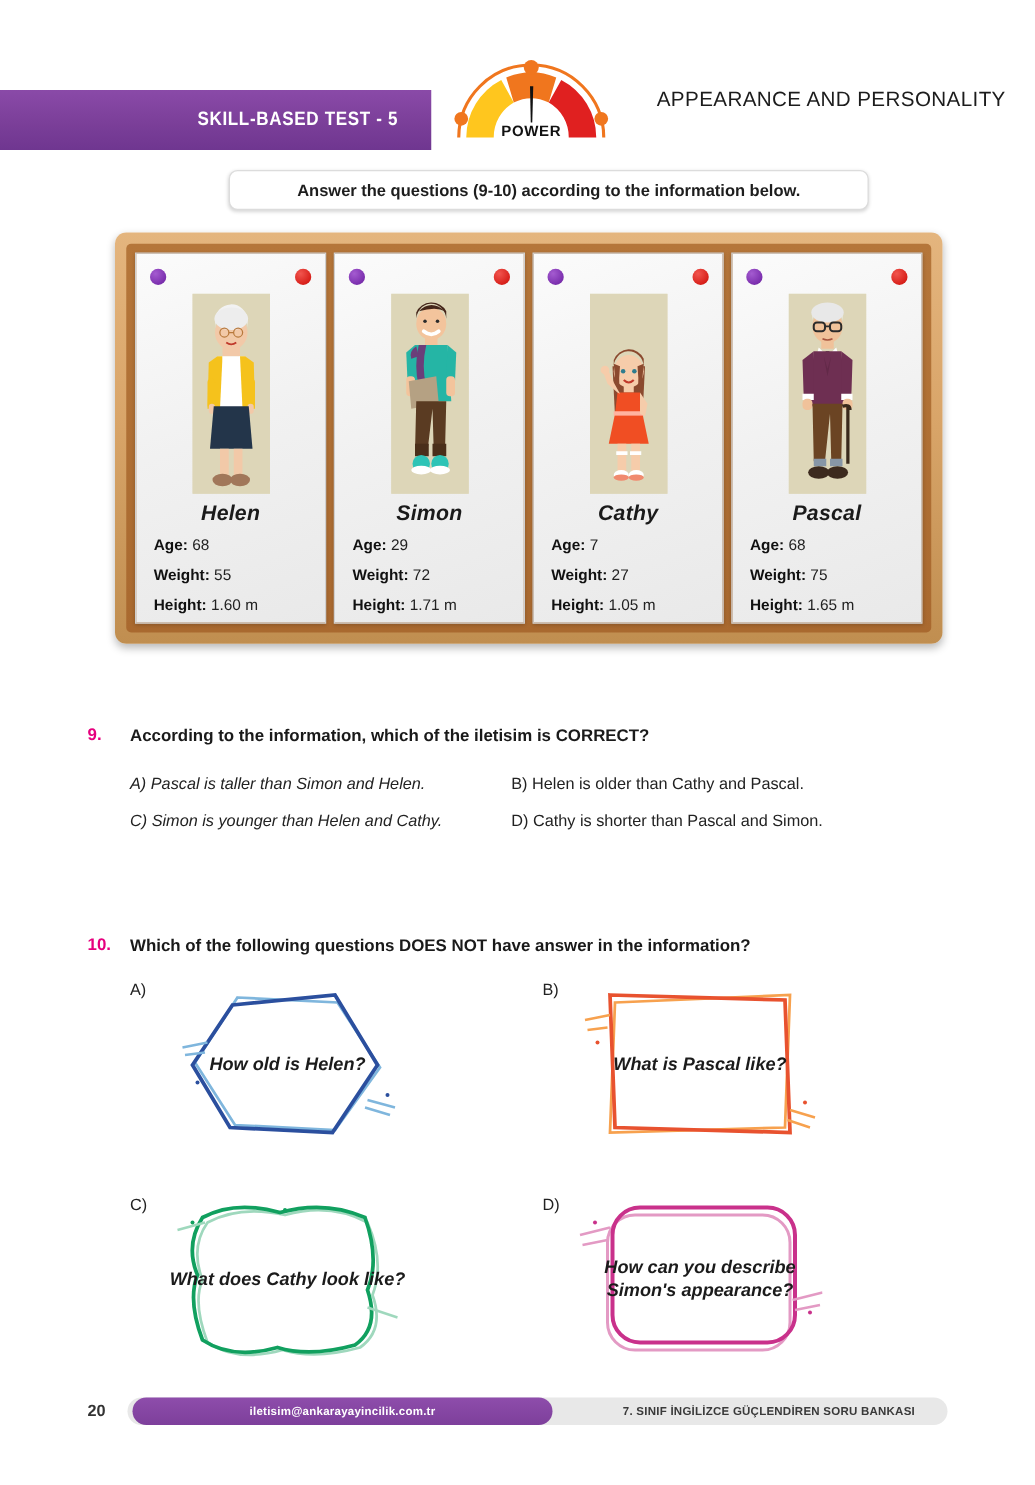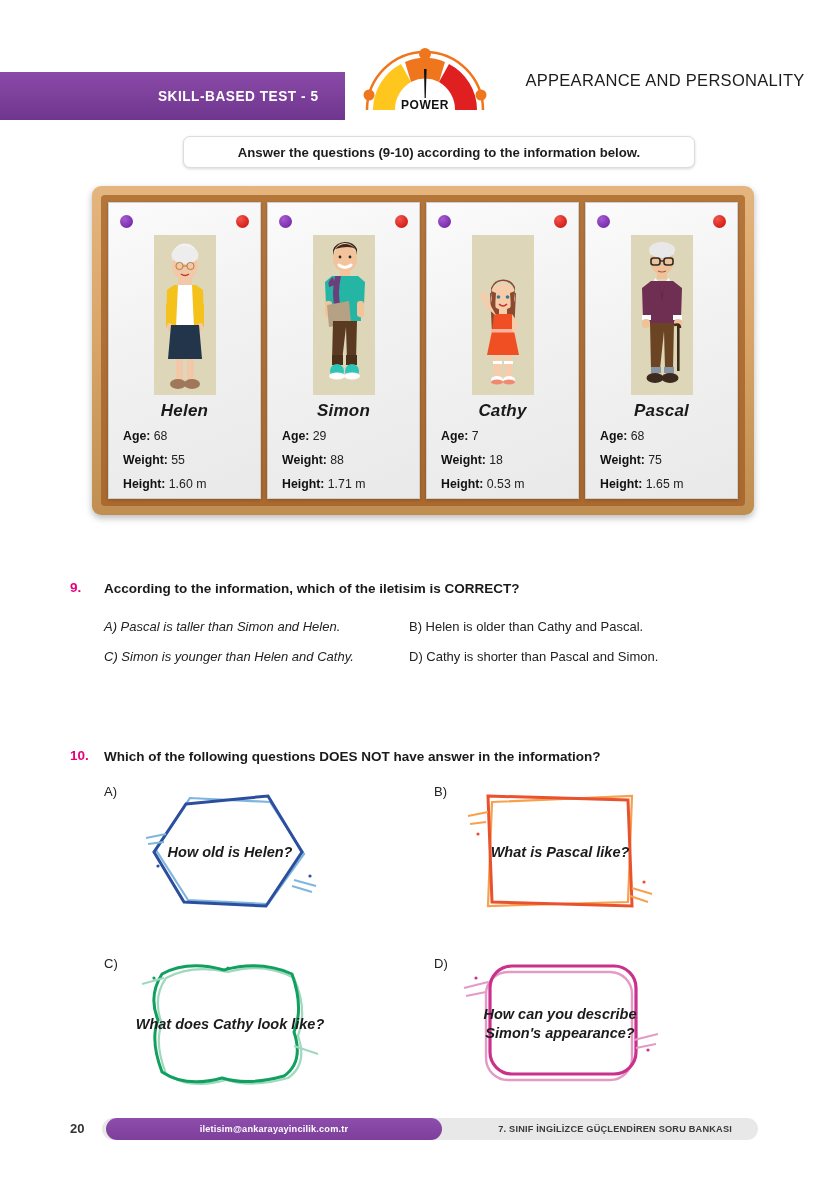--- a/index.html
+++ b/index.html
@@ -222,21 +222,21 @@
             <rect x="33" y="120" width="11" height="10" fill="#4a2f1a"></rect>
             <ellipse cx="24" cy="136" rx="7" ry="7" fill="#2ec4b6"></ellipse>
             <ellipse cx="39" cy="136" rx="7" ry="7" fill="#2ec4b6"></ellipse>
             <ellipse cx="24" cy="141" rx="8" ry="3.5" fill="#ffffff"></ellipse>
             <ellipse cx="39" cy="141" rx="8" ry="3.5" fill="#ffffff"></ellipse>
           </svg>
         </div>
         <div class="cname">Simon</div>
         <div class="stats">
           <div class="stat"><b>Age:</b> <span>29</span></div>
-          <div class="stat"><b>Weight:</b> <span>88</span></div>
+          <div class="stat"><b>Weight:</b> <span>72</span></div>
           <div class="stat"><b>Height:</b> <span>1.71 m</span></div>
         </div>
       </div>
 
       <div class="card">
         <div class="pin left"></div>
         <div class="pin right"></div>
         <div class="photo">
           <svg viewBox="0 0 62 160">
             <rect width="62" height="160" fill="#ddd6b8"></rect>
@@ -261,22 +261,22 @@
             <rect x="32" y="126" width="9" height="3" fill="#fff"></rect>
             <ellipse cx="25" cy="145" rx="6" ry="4" fill="#ffffff"></ellipse>
             <ellipse cx="37" cy="145" rx="6" ry="4" fill="#ffffff"></ellipse>
             <ellipse cx="25" cy="147" rx="6" ry="2.5" fill="#f08a6e"></ellipse>
             <ellipse cx="37" cy="147" rx="6" ry="2.5" fill="#f08a6e"></ellipse>
           </svg>
         </div>
         <div class="cname">Cathy</div>
         <div class="stats">
           <div class="stat"><b>Age:</b> <span>7</span></div>
-          <div class="stat"><b>Weight:</b> <span>18</span></div>
-          <div class="stat"><b>Height:</b> <span>0.53 m</span></div>
+          <div class="stat"><b>Weight:</b> <span>27</span></div>
+          <div class="stat"><b>Height:</b> <span>1.05 m</span></div>
         </div>
       </div>
 
       <div class="card">
         <div class="pin left"></div>
         <div class="pin right"></div>
         <div class="photo">
           <svg viewBox="0 0 62 160">
             <rect width="62" height="160" fill="#ddd6b8"></rect>
             <ellipse cx="31" cy="26" rx="12" ry="13.5" fill="#f0c29a"></ellipse>

